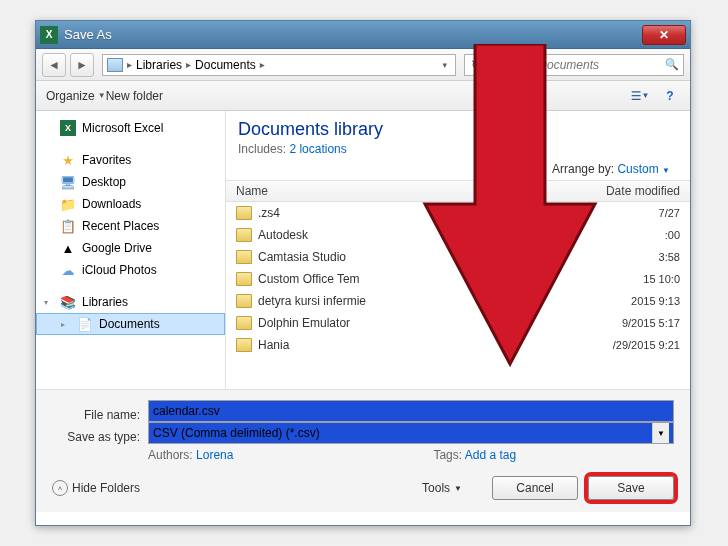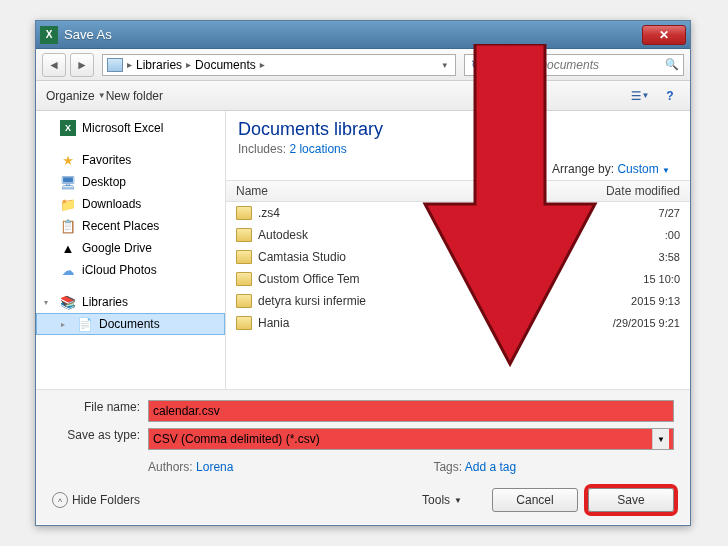--- a/index.html
+++ b/index.html
@@ -56,23 +56,23 @@
 .filehdr .col.date { width: 120px; text-align: right; }
 .filelist { flex: 1; overflow-y: auto; overflow-x: hidden; position: relative; }
 .filelist::-webkit-scrollbar { width: 16px; }
 .filelist::-webkit-scrollbar-track { background: #f0f0f0; border-left: 1px solid #e0e0e0; }
 .filelist::-webkit-scrollbar-thumb { background: linear-gradient(90deg,#d0d0d0,#c0c0c0); border: 1px solid #a0a0a0; border-radius: 2px; }
 .filerow { display: flex; align-items: center; height: 22px; padding: 0 10px; cursor: pointer; }
 .filerow .fic { width: 16px; height: 14px; background: linear-gradient(180deg,#fae8a0,#e8c860); border: 1px solid #c0a040; border-radius: 1px 1px 0 0; margin-right: 6px; }
 .filerow .fname { flex: 1; color: #333; }
 .filerow .fdate { width: 120px; text-align: right; color: #333; font-size: 11px; }
 .bottom { border-top: 1px solid #e0e0e0; padding: 10px 16px 12px; background: #f4f4f4; }
-.formrow { display: flex; align-items: flex-start; margin-bottom: 6px; }
+.formrow { display: flex; align-items: flex-end; }
 .formrow .lbl { width: 96px; text-align: right; padding-right: 8px; color: #333; }
-.formrow input, .formrow .select { flex: 1; height: 22px; border: 1px solid #a0a0a0; background: #ef4444; padding: 0 4px; font-size: 12px; }
+.formrow input, .formrow .select { flex: 1; height: 22px; border: 1px solid #a0a0a0; background: #1d4ed8; padding: 0 4px; font-size: 12px; }
 .formrow .select { display: flex; align-items: center; justify-content: space-between; cursor: pointer; }
 .formrow .select .darr { font-size: 8px; padding: 0 4px; background: #eee; height: 20px; display: flex; align-items: center; border-left: 1px solid #ccc; }
 .metarow { display: flex; padding: 4px 0 14px 96px; gap: 200px; }
 .metarow .meta { color: #666; font-size: 11px; }
 .metarow .meta a { color: #0066cc; cursor: pointer; }
 .btnrow { display: flex; align-items: center; gap: 10px; }
 .btnrow .hide { display: flex; align-items: center; gap: 4px; cursor: pointer; color: #333; }
 .btnrow .hide .circ { width: 16px; height: 16px; border: 1px solid #888; border-radius: 50%; display: flex; align-items: center; justify-content: center; font-size: 8px; color: #666; }
 .btnrow .spacer { flex: 1; }
 .btnrow .tools { display: flex; align-items: center; gap: 4px; cursor: pointer; color: #333; margin-right: 20px; }
@@ -218,20 +218,25 @@
             <div class="fname">Custom Office Tem</div>
             <div class="fdate">15 10:0</div>
           </div>
           <div class="filerow">
             <div class="fic"></div>
             <div class="fname">detyra kursi infermie</div>
             <div class="fdate">2015 9:13</div>
           </div>
           <div class="filerow">
             <div class="fic"></div>
+            <div class="fname">Dolphin Emulator</div>
+            <div class="fdate">9/2015 5:17</div>
+          </div>
+          <div class="filerow">
+            <div class="fic"></div>
             <div class="fname">Hania</div>
             <div class="fdate">/29/2015 9:21</div>
           </div>
         </div>
     </div>
   </div>
 
   <div class="bottom">
     <div class="formrow">
       <div class="lbl">File name:</div>

